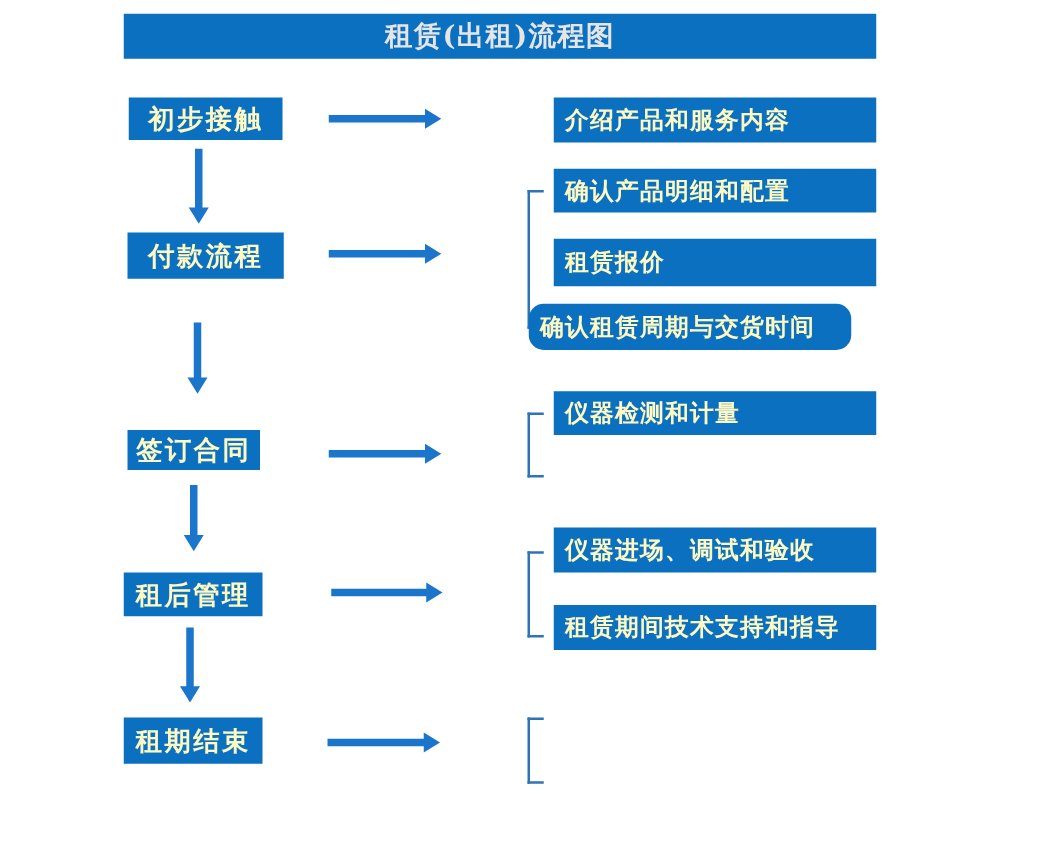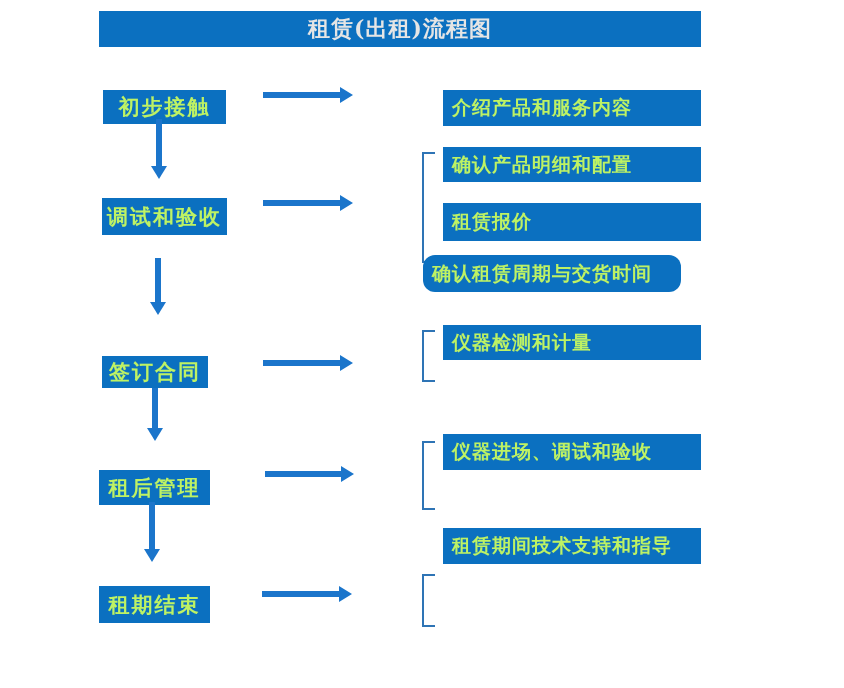--- a/index.html
+++ b/index.html
@@ -16,24 +16,23 @@
   }
   .title-bar {
     position: absolute; left: 99px; top: 11px; width: 602px; height: 36px;
     background: var(--box-blue, #0b70c0);
     color: #e5e5e5; font-weight: bold; font-size: 22px; letter-spacing: 1px;
     display: flex; align-items: center; justify-content: center;
   }
   .box {
     position: absolute;
     background: var(--box-blue, #0b70c0);
-    color: #bef264; font-weight: bold;
+    color: #fef9c3; font-weight: bold;
     display: flex; align-items: center;
     box-sizing: border-box;
-    margin-top: 12px;
   }
   .stage-box { justify-content: center; font-size: 21px; letter-spacing: 2px; }
   .output-box { padding-left: 9px; font-size: 19px; letter-spacing: 1px; }
 
   
   .varrow { position: absolute; width: 16px; }
   .varrow .stem {
     position: absolute; left: 5px; top: 0; bottom: 12px; width: 6px;
     background: var(--arrow-blue, #1b75cb);
   }
@@ -65,21 +64,21 @@
   }
 </style>
 </head>
 <body style="--background: #ffffff; --box-blue: #0b70c0; --arrow-blue: #1b75cb; --bracket-blue: #2e74b5; --text-white: #ffffff;">
 
 <div class="canvas">
 
   <div class="title-bar">租赁(出租)流程图</div>
 
   <div class="box stage-box" style="left:103px; top:78px;  width:123px; height:34px;">初步接触</div>
-  <div class="box stage-box" style="left:102px; top:186px; width:125px; height:37px;">调试和验收</div>
+  <div class="box stage-box" style="left:102px; top:186px; width:125px; height:37px;">付款流程</div>
   <div class="box stage-box" style="left:99px;  top:458px; width:111px; height:35px;">租后管理</div>
   <div class="box stage-box" style="left:102px; top:344px; width:106px; height:32px;">签订合同</div>
   <div class="box stage-box" style="left:99px;  top:574px; width:111px; height:37px;">租期结束</div>
 
   <div class="varrow" style="left:151px; top:119px; height:60px;">
       <i class="stem"></i>
       <i class="head"></i>
     </div>
   <div class="varrow" style="left:150px; top:258px; height:57px;">
       <i class="stem"></i>
@@ -122,16 +121,16 @@
 
   <div class="box output-box" style="left:443px; top:135px; width:258px; height:35px;">确认产品明细和配置</div>
 
   <div class="box output-box" style="left:443px; top:78px;  width:258px; height:36px;">介绍产品和服务内容</div>
   <div class="box output-box" style="left:443px; top:191px; width:258px; height:38px;text-align:center;">租赁报价</div>
   <div class="box output-box" style="left:423px; top:243px; width:258px; height:37px;border-radius:12px;">确认租赁周期与交货时间</div>
 
   <div class="box output-box" style="left:443px; top:313px; width:258px; height:35px;">仪器检测和计量</div>
 
   <div class="box output-box" style="left:443px; top:422px; width:258px; height:36px;">仪器进场、调试和验收</div>
-  <div class="box output-box" style="left:443px; top:516px; width:258px; height:36px;">租赁期间技术支持和指导</div>
+  <div class="box output-box" style="left:443px; top:484px; width:258px; height:36px;">租赁期间技术支持和指导</div>
 
 
 </div>
 
 </body></html>

